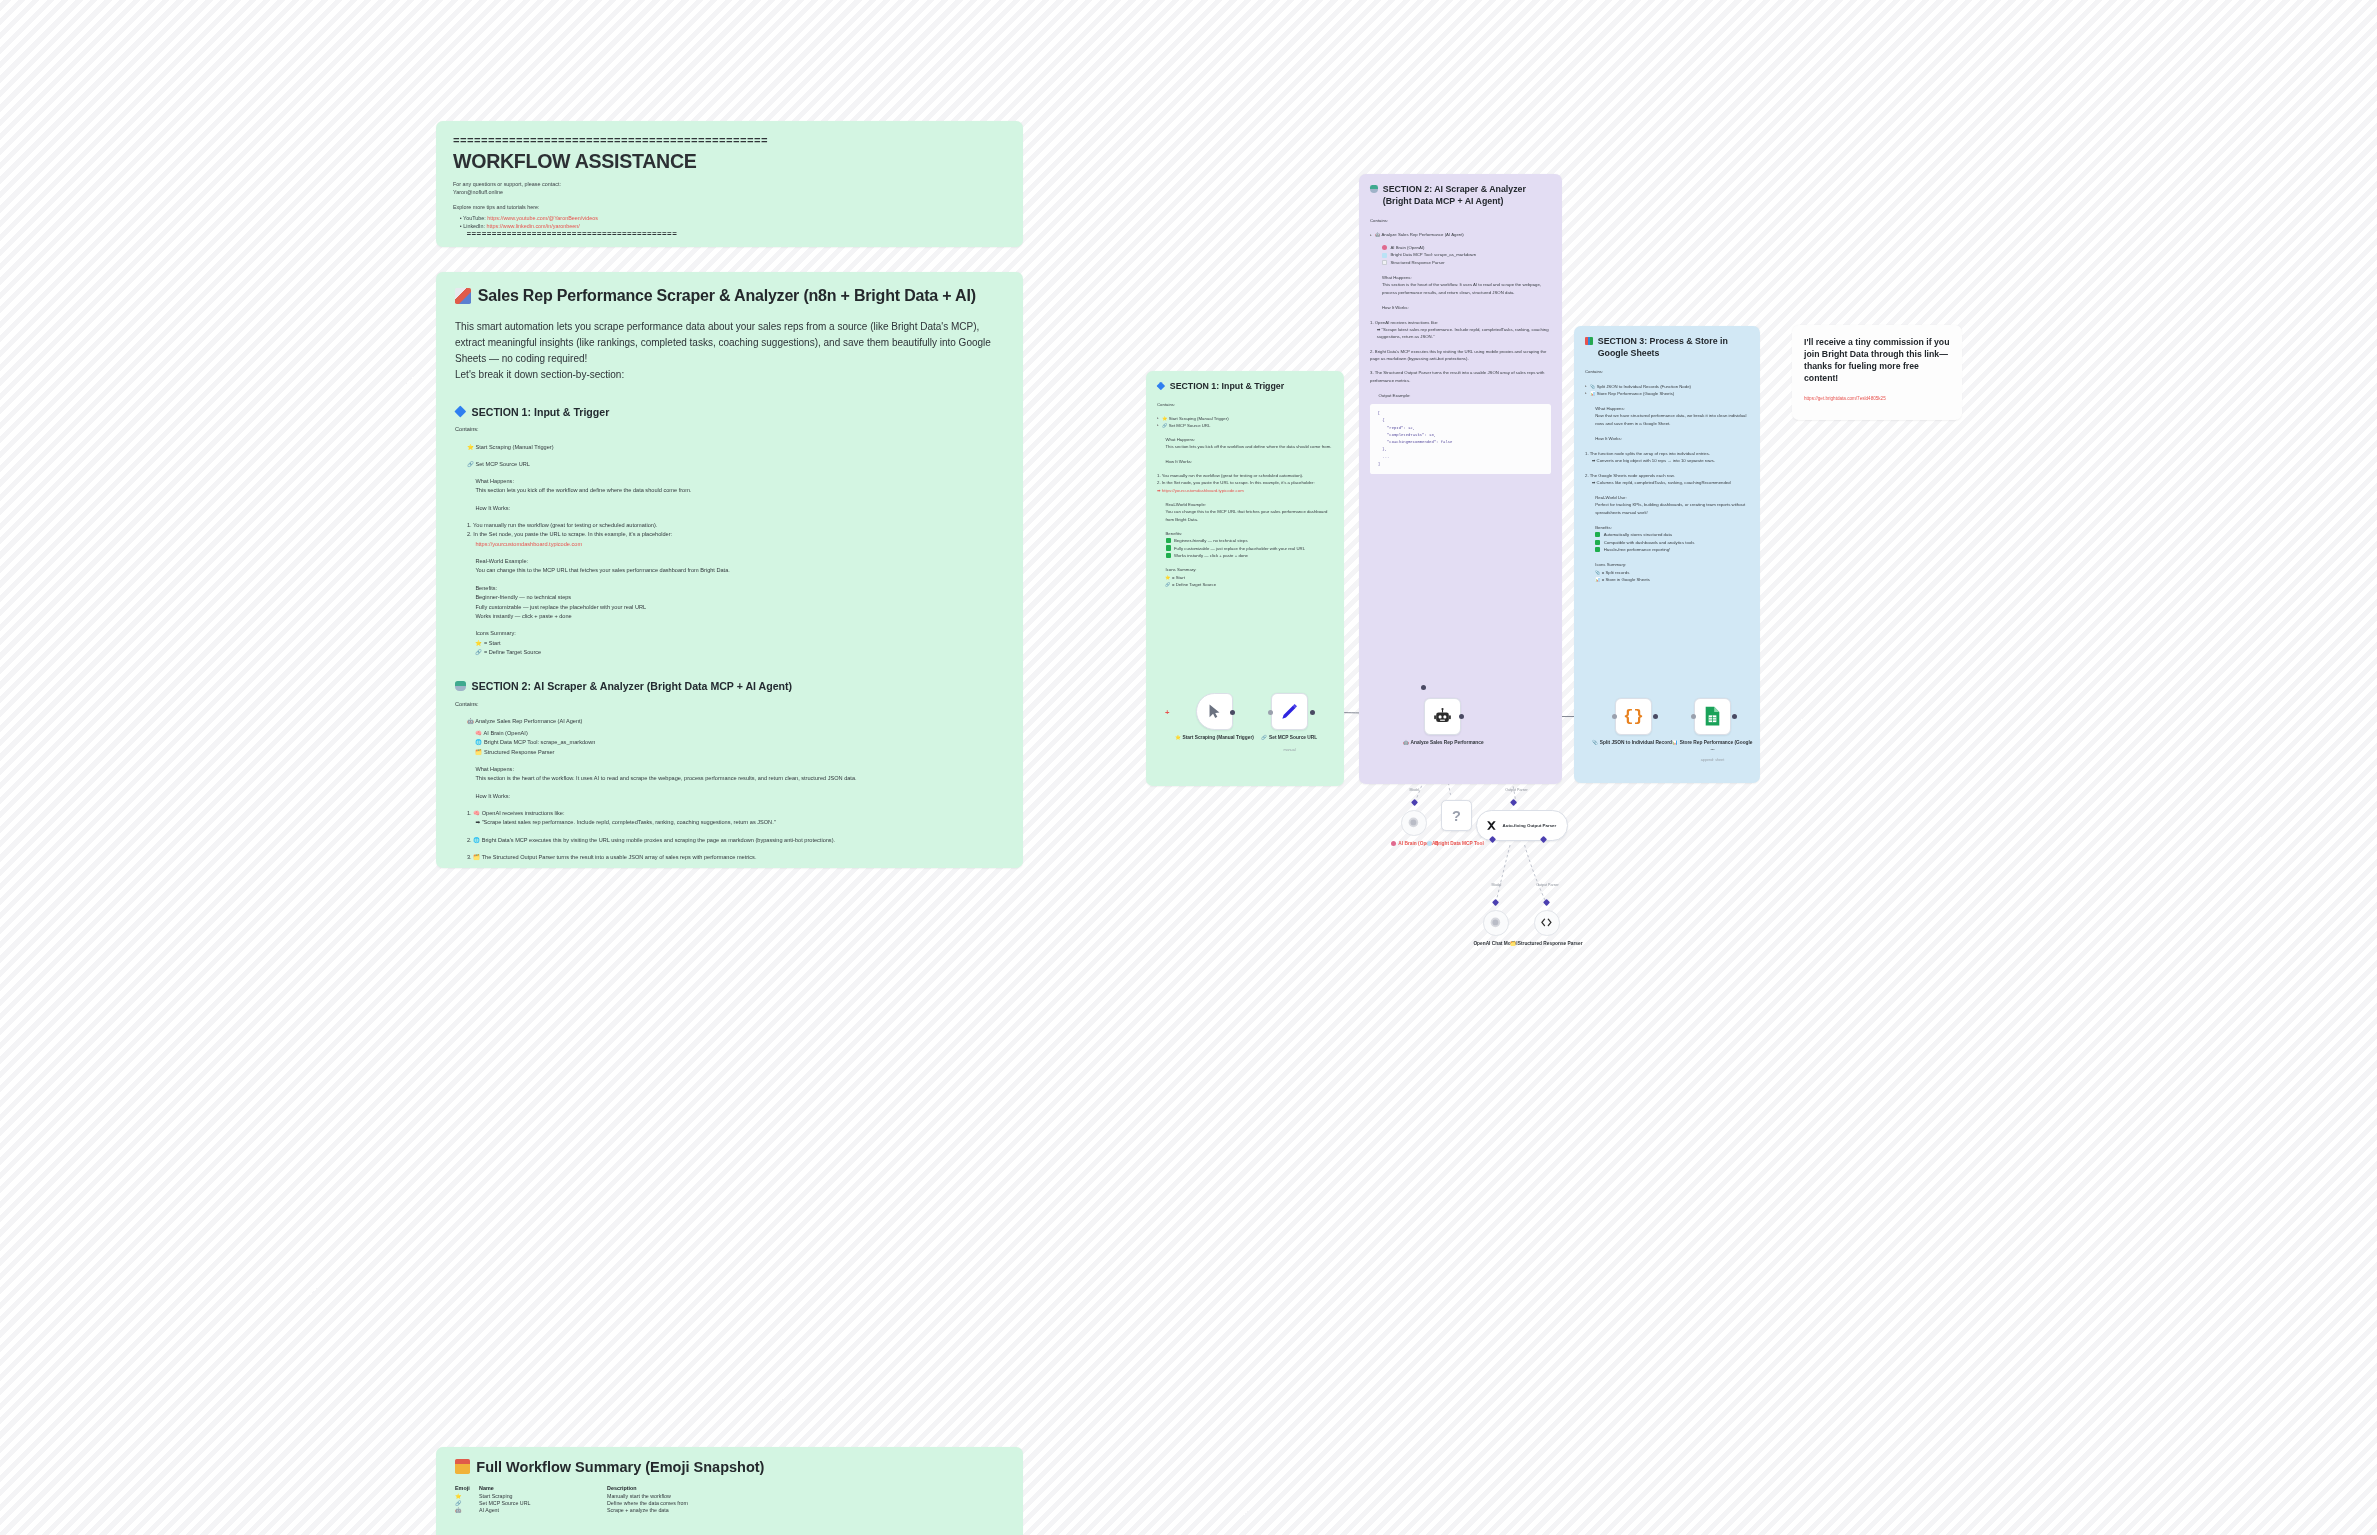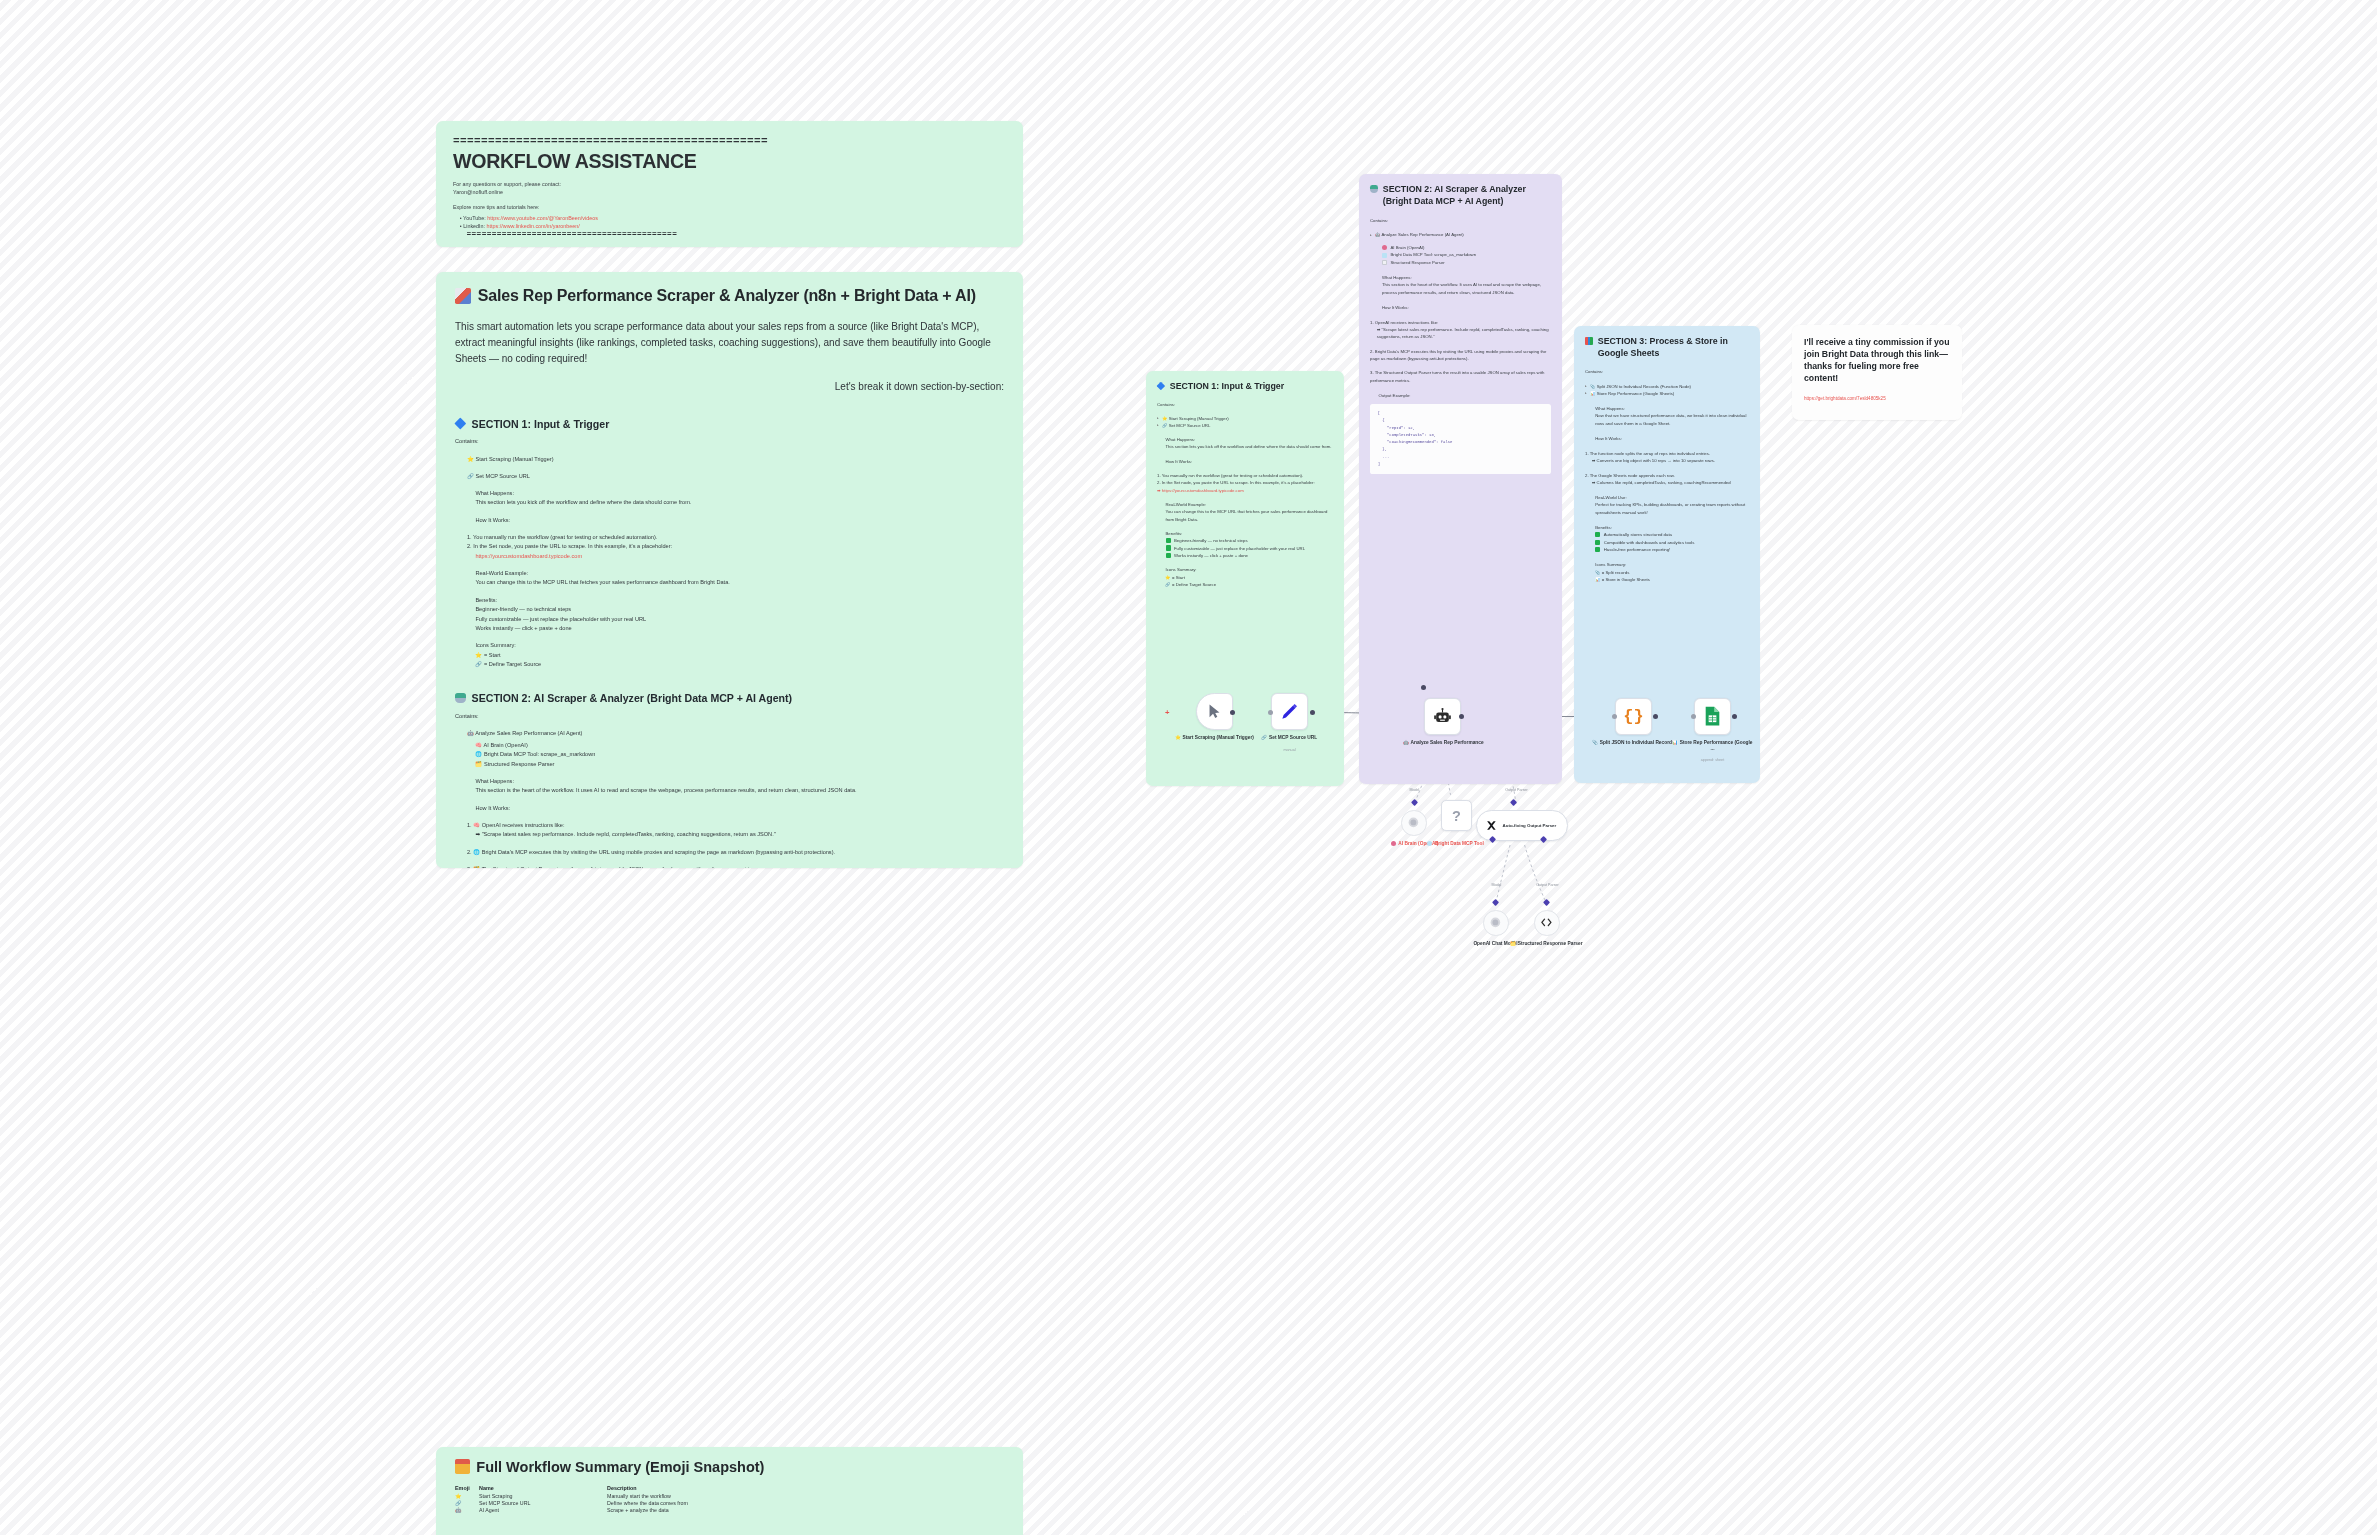--- a/index.html
+++ b/index.html
@@ -82,21 +82,21 @@
     display: flex;
     align-items: center;
     gap: 6.8px;
   }
   .para {
     font-size: 10px;
     line-height: 1.62;
     color: #2e3338;
     margin-top: 13.6px;
   }
-  .para.b { margin-top: 12px; text-align: right; }
+  .para.b { margin-top: 0; }
 
   .sec-h {
     font-size: 10.6px;
     font-weight: 700;
     color: #232a30;
     display: flex;
     align-items: center;
     gap: 6px;
     margin-top: 22px;
   }

